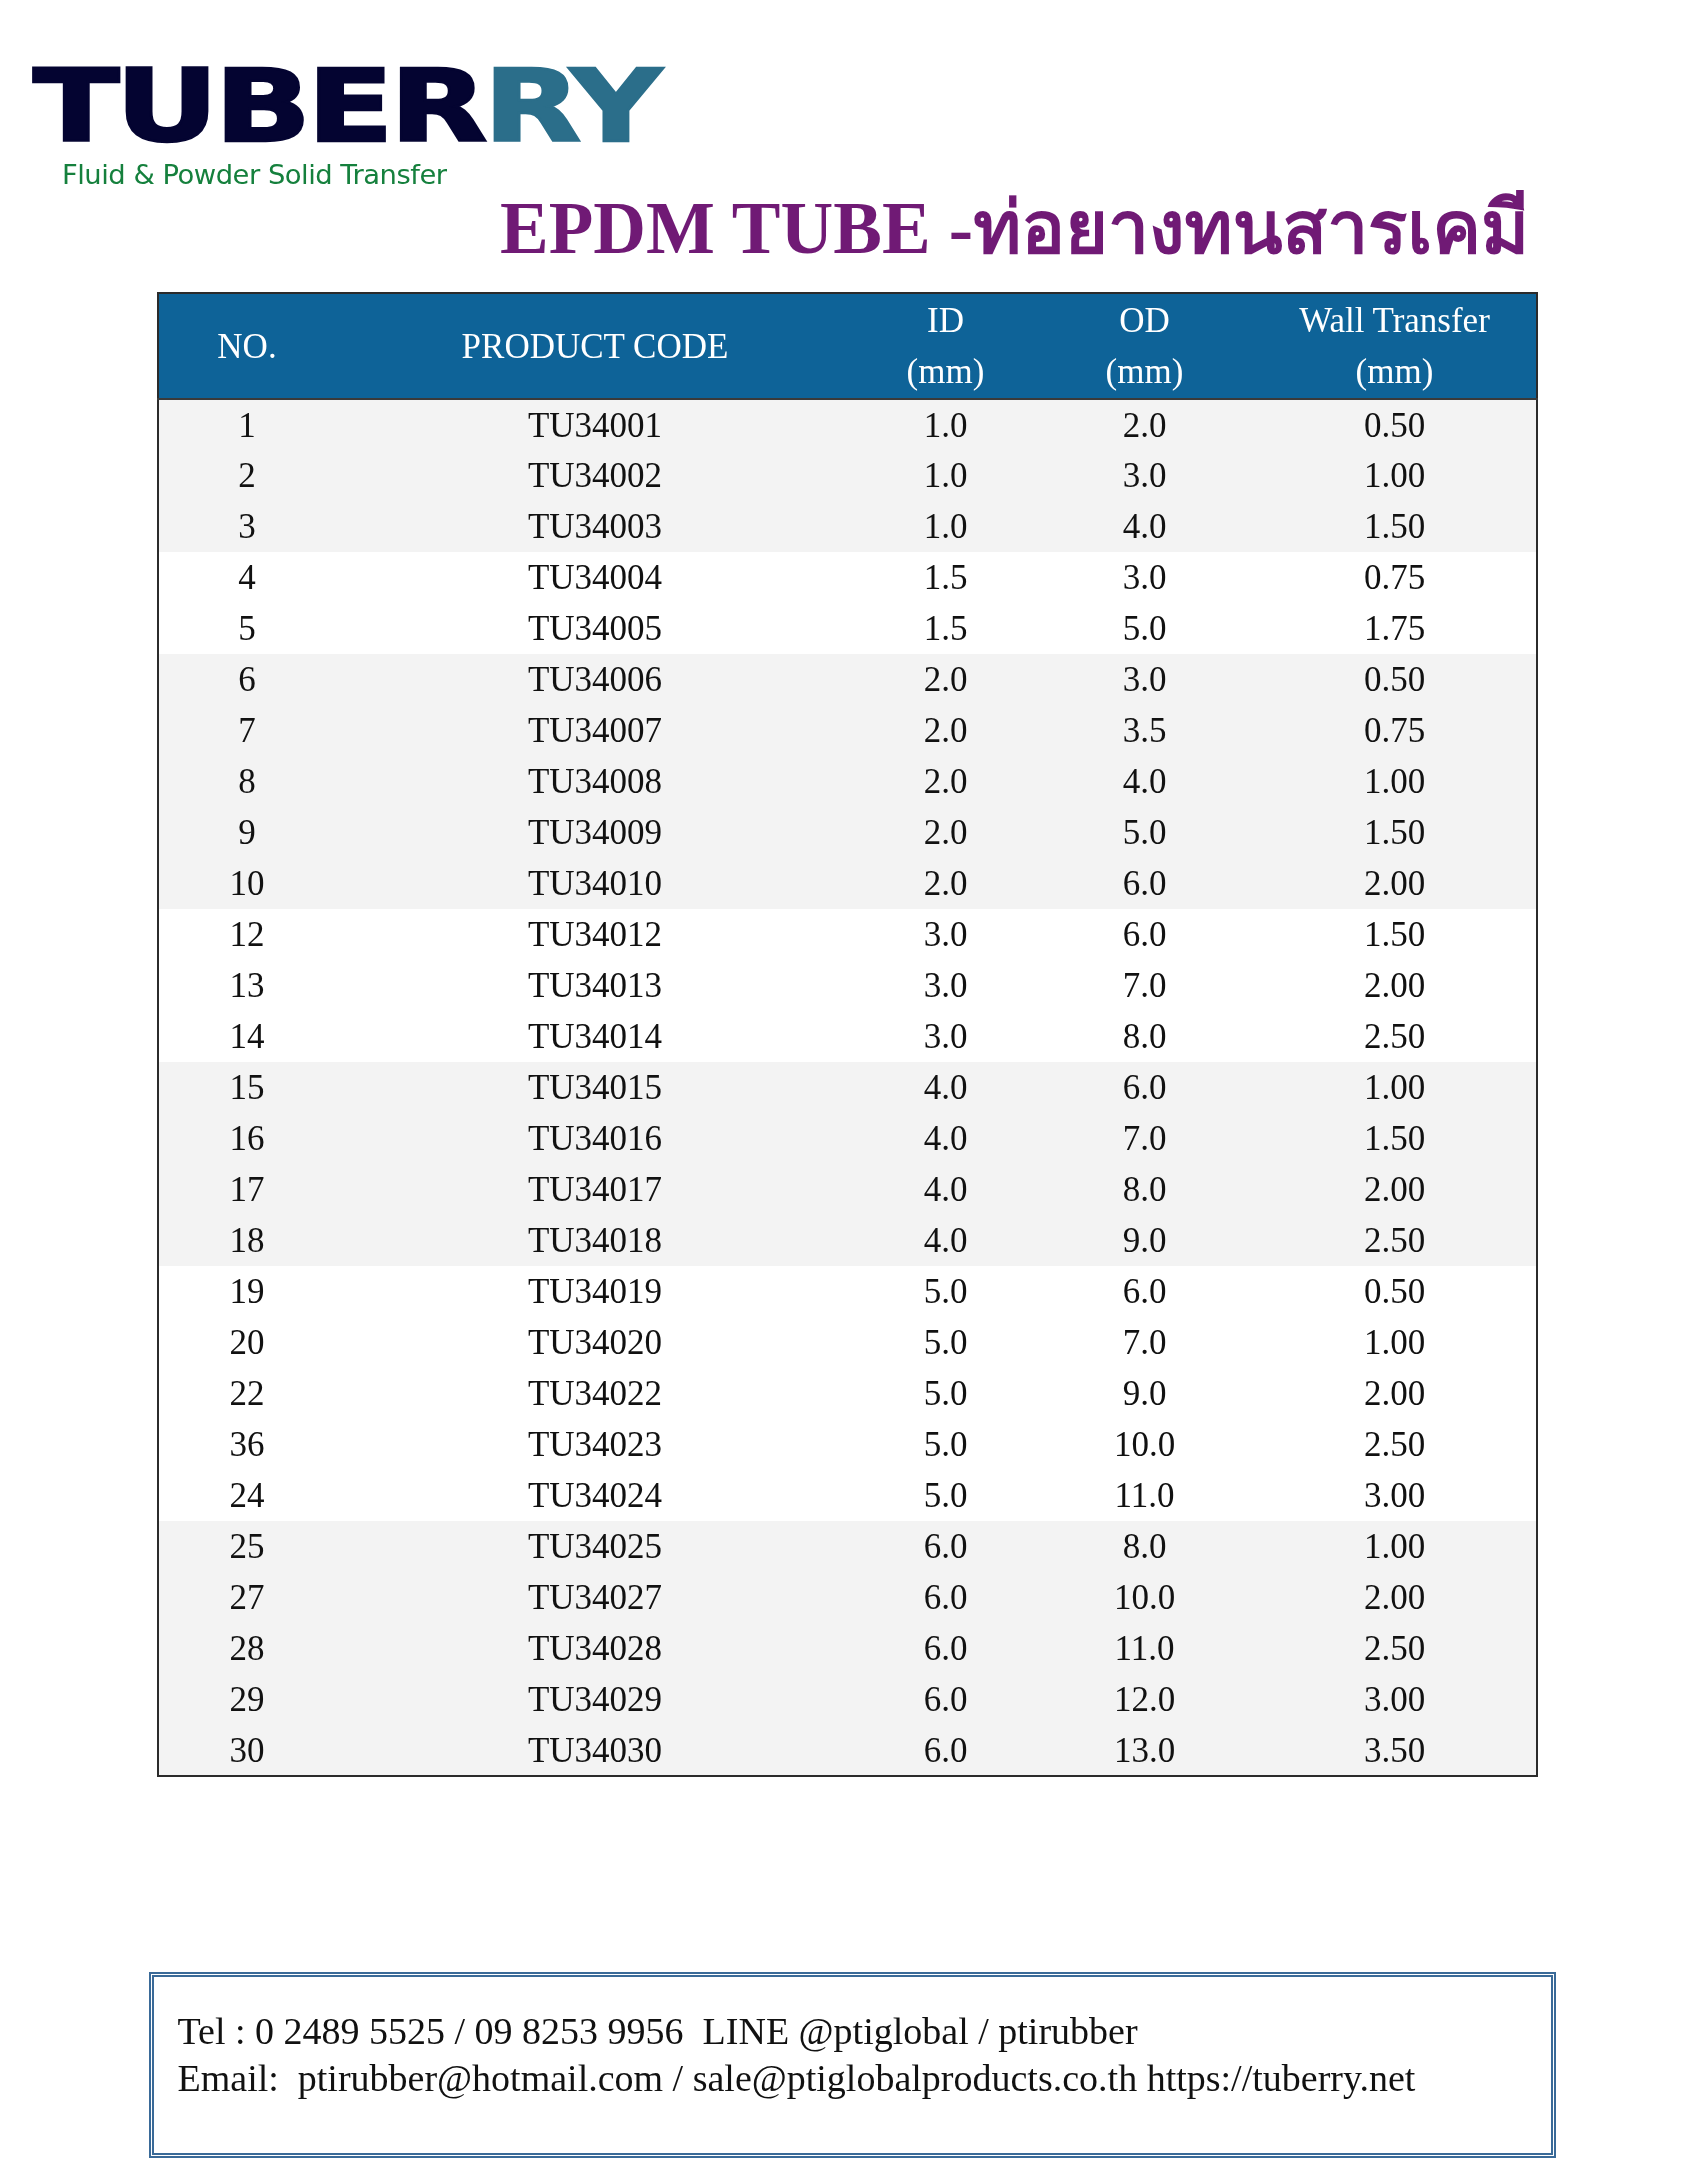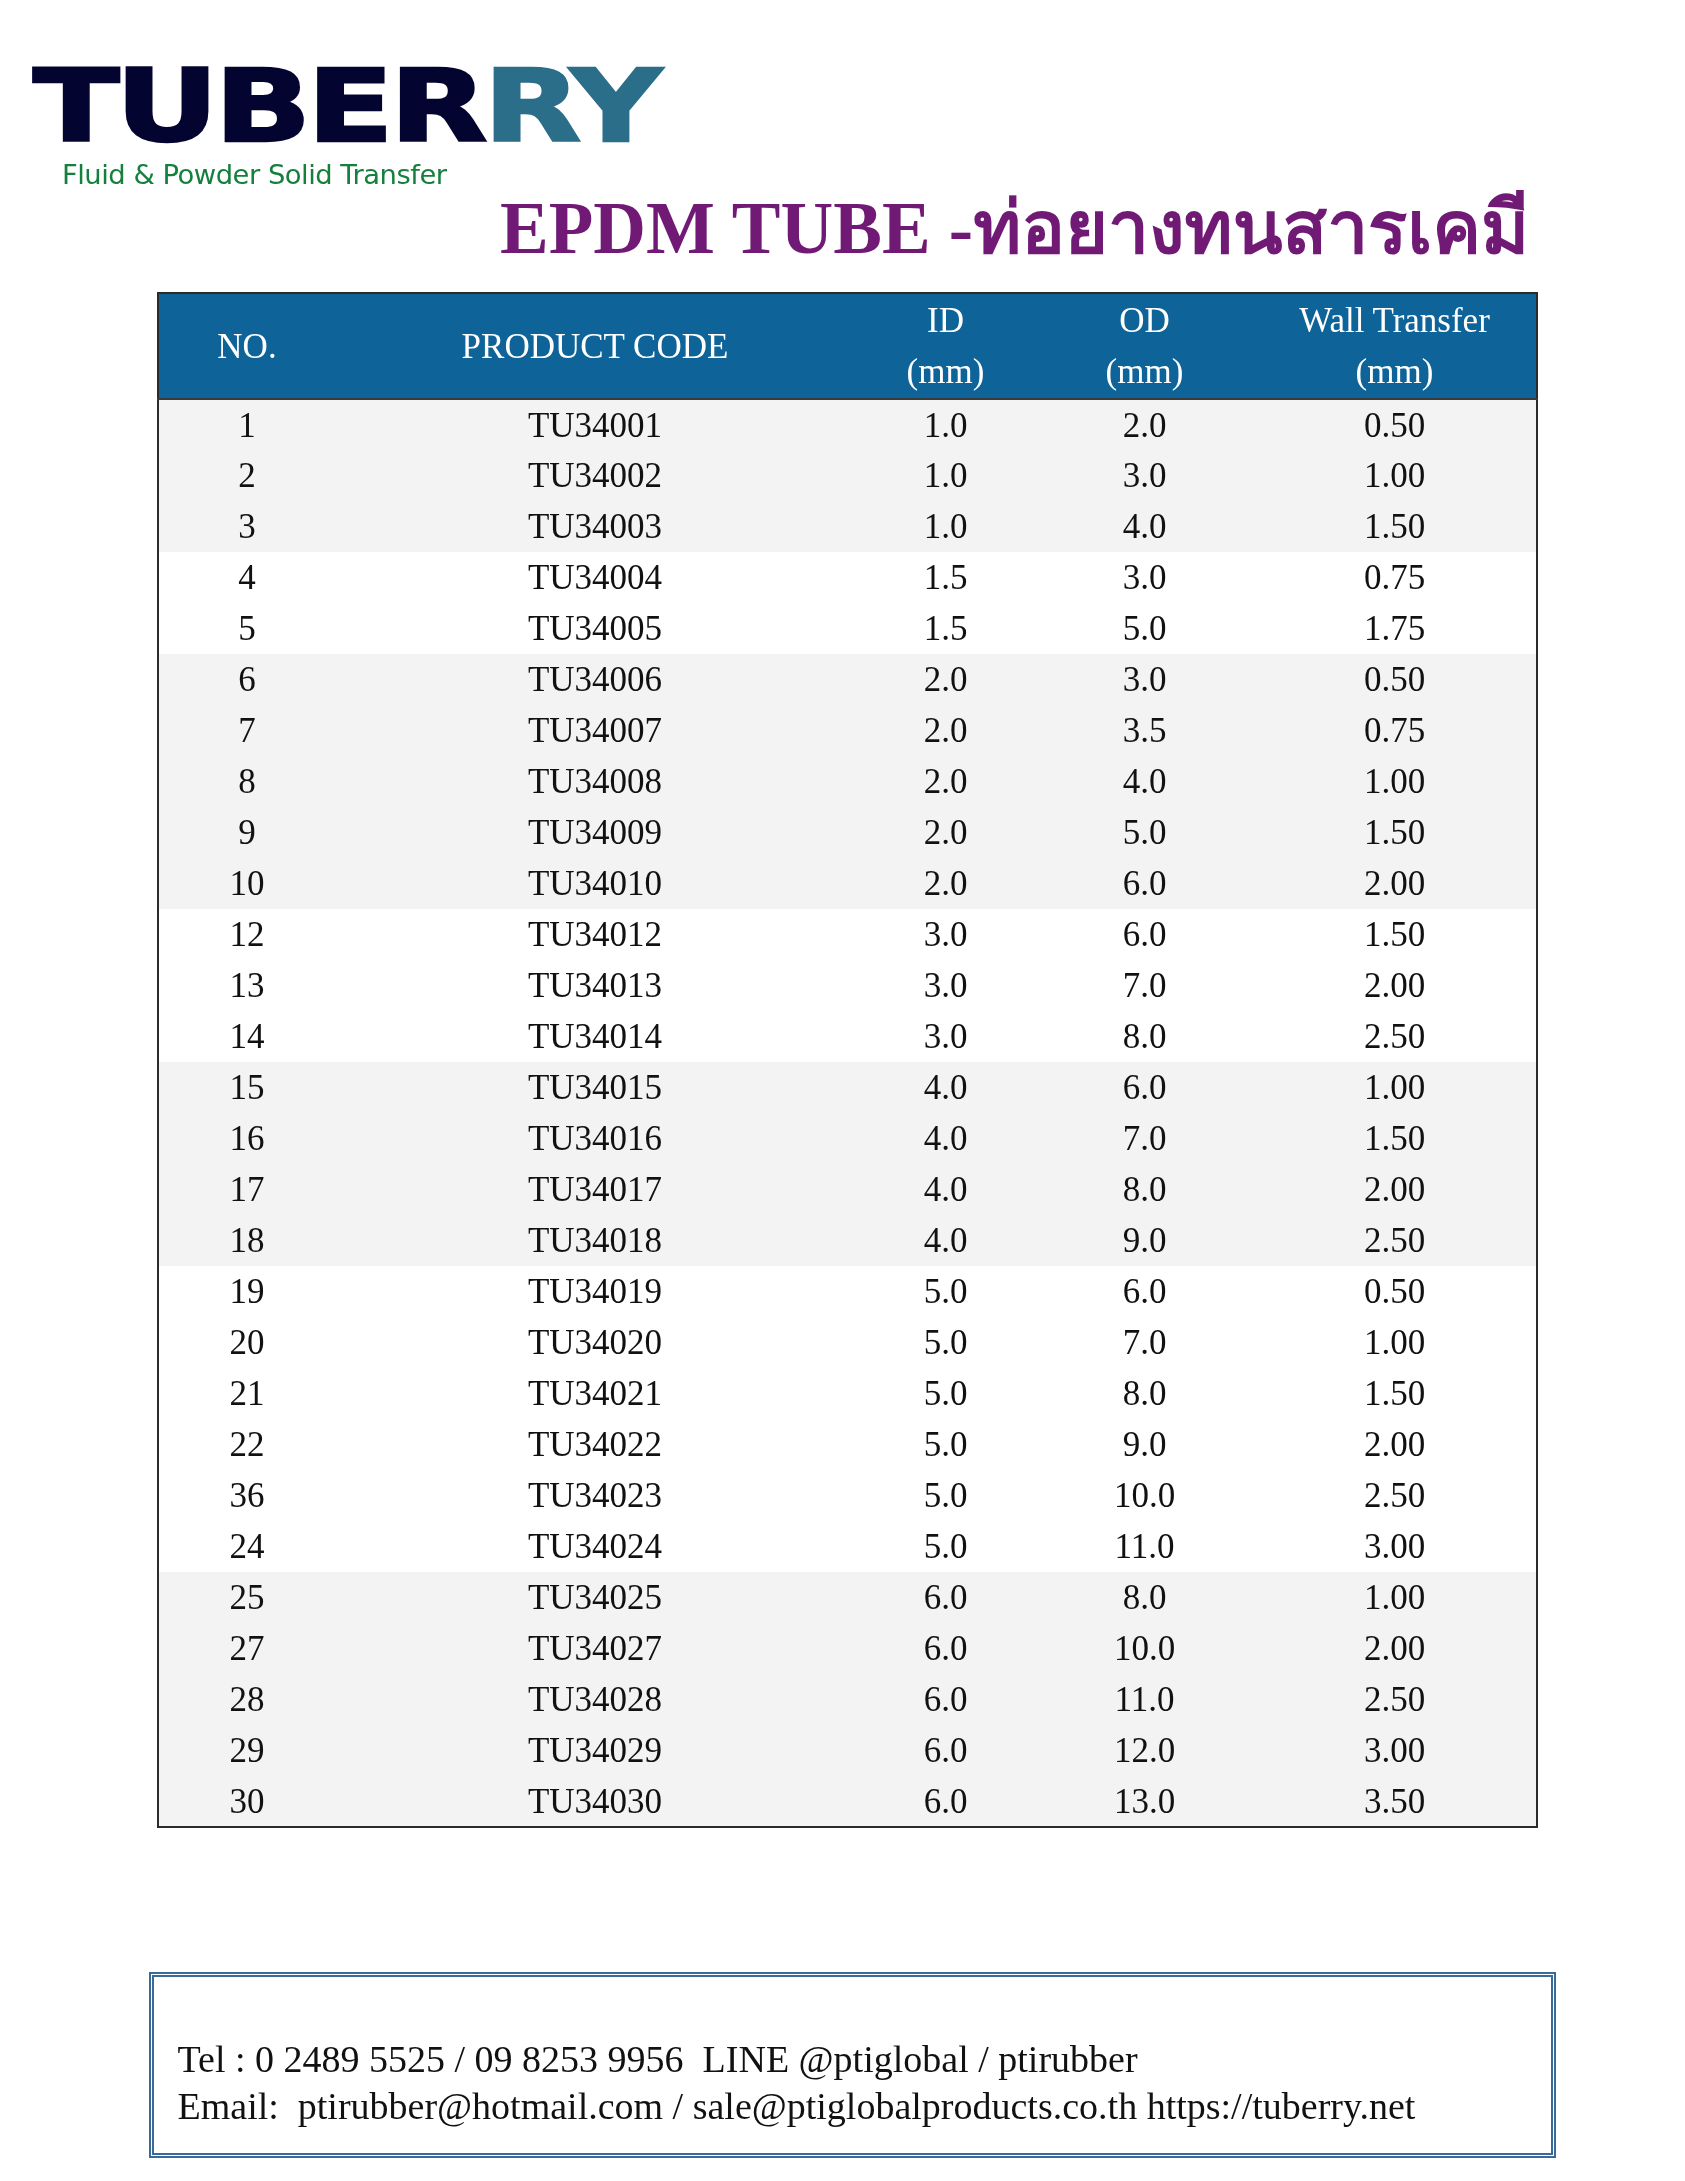--- a/index.html
+++ b/index.html
@@ -116,21 +116,20 @@
       box-sizing: content-box;
     }
     .contact-line {
       position: absolute;
       left: 23.5px;
       font-family: "Liberation Serif", "DejaVu Serif", serif;
       font-size: 38px;
       line-height: 1;
       color: #111111;
       white-space: pre;
-      margin-top: 28px;
     }
     .contact-line.l1 { top: 35px; }
     .contact-line.l2 { top: 82px; }
   </style>
 </head>
 <body>
 
 <div class="logo">
   <div class="logo-word">
     <span class="dark">TUBER</span><span class="teal">RY</span>
@@ -298,27 +297,20 @@
         <td>0.50</td>
       </tr>
       <tr class="band-white">
         <td>20</td>
         <td>TU34020</td>
         <td>5.0</td>
         <td>7.0</td>
         <td>1.00</td>
       </tr>
       <tr class="band-white">
-        <td>21</td>
-        <td>TU34021</td>
-        <td>5.0</td>
-        <td>8.0</td>
-        <td>1.50</td>
-      </tr>
-      <tr class="band-white">
         <td>22</td>
         <td>TU34022</td>
         <td>5.0</td>
         <td>9.0</td>
         <td>2.00</td>
       </tr>
       <tr class="band-white">
         <td>36</td>
         <td>TU34023</td>
         <td>5.0</td>

